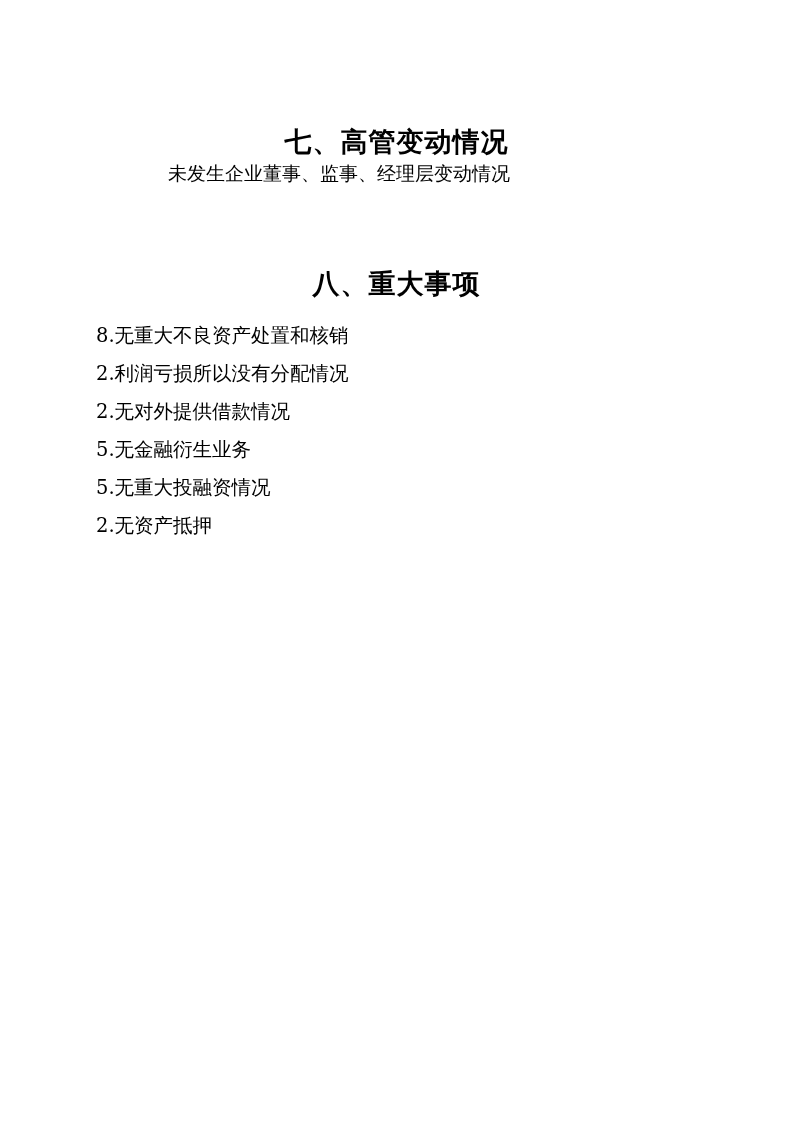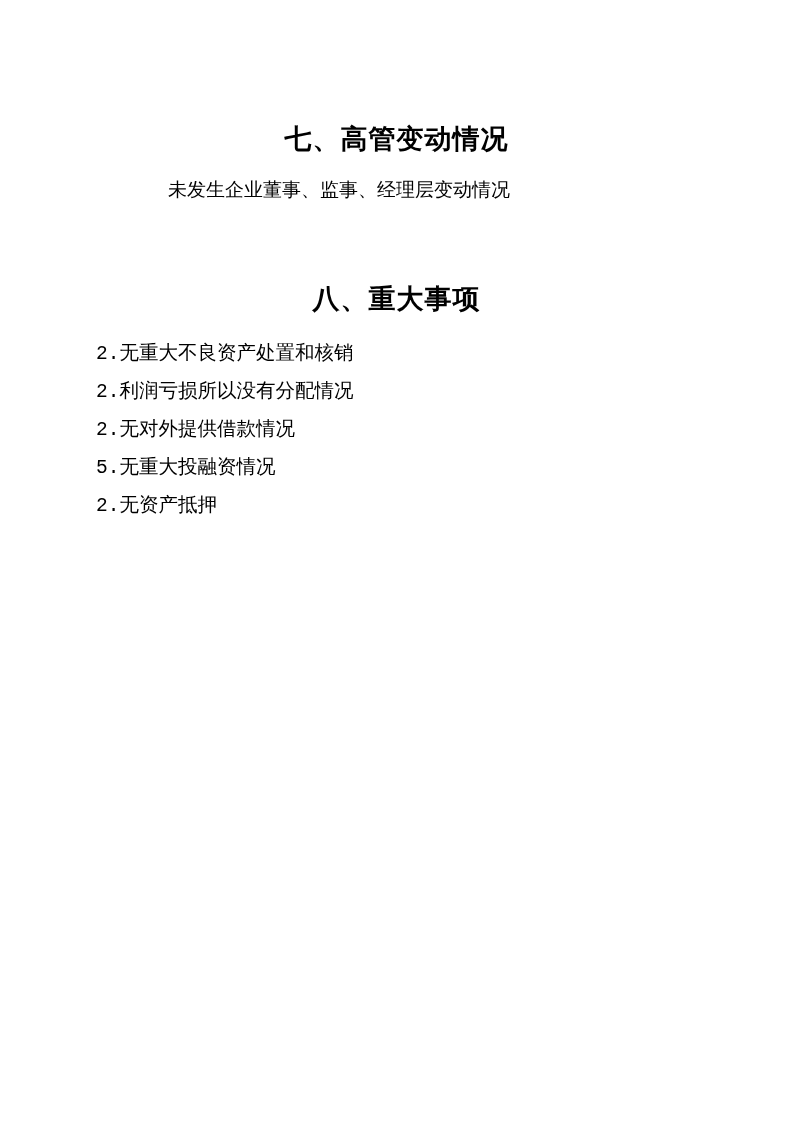--- a/index.html
+++ b/index.html
@@ -17,40 +17,38 @@
   .page {
     position: relative;
     width: 793px;
     height: 1122px;
     background: #ffffff;
     box-sizing: border-box;
     padding: 0 96px;
   }
   .section {
     width: 100%;
-    font-family: Liberation Mono, monospace;
   }
   .section-heading {
     text-align: center;
     font-weight: bold;
     font-size: 27px;
     letter-spacing: 1px;
     line-height: 1.3;
   }
   .heading-1 {
     margin-top: 124px;
   }
   .heading-2 {
     margin-top: 36px;
   }
   .subtitle {
     text-align: left;
     font-size: 19px;
     line-height: 1.5;
-    margin-top: 18px;
     padding-left: 72px;
   }
   .item-list {
     margin-top: 16px;
   }
   .item {
     font-size: 19.5px;
     line-height: 1.95;
     text-align: justify;
     text-justify: inter-ideograph;
@@ -71,21 +69,22 @@
     <div class="section-heading heading-1">七、高管变动情况</div>
     <div class="subtitle">未发生企业董事、监事、经理层变动情况</div>
   </div>
 
   <div class="spacer-block"></div>
 
   <div class="section">
     <div class="section-heading heading-2">八、重大事项</div>
 
     <div class="item-list">
-      <div class="item">2.无重大不良资产处置和核销</div>
+      <div class="item">8.无重大不良资产处置和核销</div>
       <div class="item">2.利润亏损所以没有分配情况</div>
       <div class="item">2.无对外提供借款情况</div>
+      <div class="item">5.无金融衍生业务</div>
       <div class="item">5.无重大投融资情况</div>
       <div class="item">2.无资产抵押</div>
     </div>
   </div>
 
 </div>
 
 </body></html>

